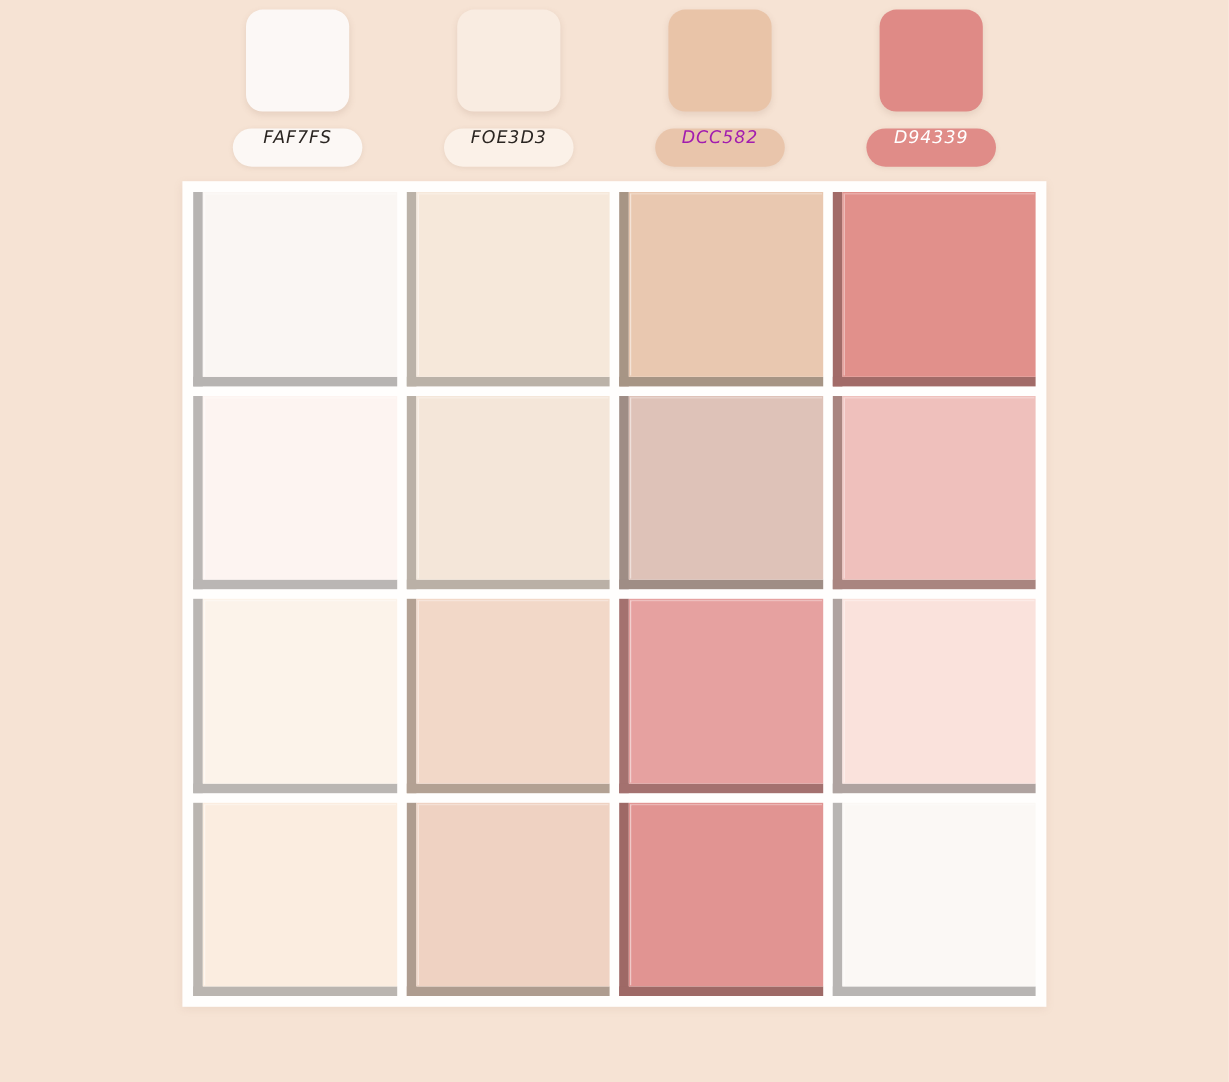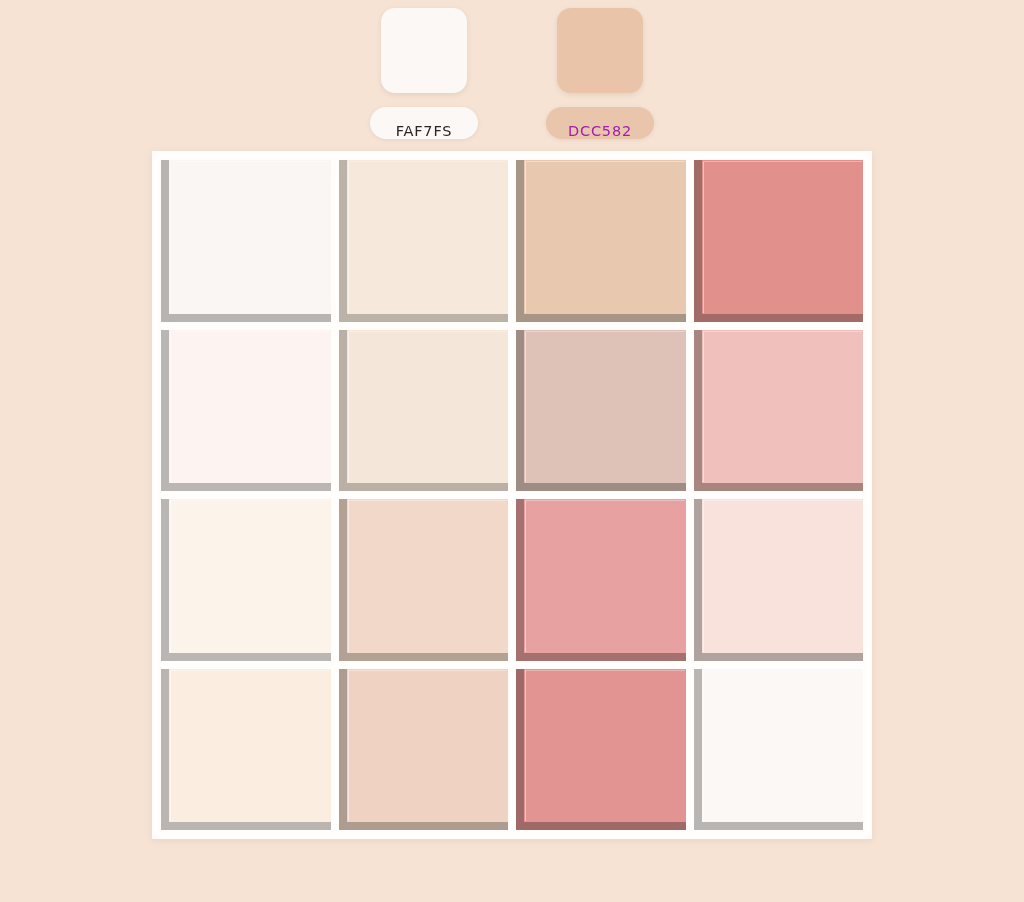--- a/index.html
+++ b/index.html
@@ -41,29 +41,30 @@
     height: 85px;
     border-radius: 14px;
     box-shadow: 0 2px 5px rgba(150, 110, 95, 0.16);
   }
   .swatch-pill {
     margin-top: 14px;
     min-width: 108px;
     height: 32px;
     border-radius: 16px;
     display: flex;
-    align-items: flex-end;
+    align-items: flex-start;
     justify-content: center;
     font-size: 14.5px;
     letter-spacing: 0.8px;
     font-weight: 500;
     box-shadow: 0 1px 4px rgba(150, 110, 95, 0.14);
     box-sizing: border-box;
     padding: 0 14px;
     white-space: nowrap;
+    font-style: italic;
   }
 
   
   #palette-grid-panel {
     position: absolute;
     left: 152px;
     top: 151px;
     width: 720px;
     height: 688px;
     background: #fffefd;
@@ -119,28 +120,40 @@
 
 <div id="swatch-strip">
 
   <div class="swatch-col">
     <div class="swatch-chip" style="background: rgb(252, 248, 246);"></div>
     <div class="swatch-pill" style="background: rgb(252, 248, 245); color: rgb(43, 38, 34);">
       <span>FAF7FS</span>
     </div>
   </div>
 
+  <div class="swatch-col">
+    <div class="swatch-chip" style="background: rgb(249, 236, 225);"></div>
+    <div class="swatch-pill" style="background: rgb(251, 241, 232); color: rgb(43, 38, 34);">
+      <span>FOE3D3</span>
+    </div>
+  </div>
 
   <div class="swatch-col">
     <div class="swatch-chip" style="background: rgb(233, 196, 168);"></div>
     <div class="swatch-pill" style="background: rgb(233, 197, 171); color: #a21caf;">
       <span>DCC582</span>
     </div>
   </div>
 
+  <div class="swatch-col">
+    <div class="swatch-chip" style="background: rgb(223, 138, 134);"></div>
+    <div class="swatch-pill" style="background: rgb(224, 140, 136); color: rgb(255, 255, 255);">
+      <span>D94339</span>
+    </div>
+  </div>
 
 </div>
 
 <div id="palette-grid-panel" style="background: rgb(255, 254, 253);">
   <div id="palette-grid">
       <div class="tile">
         <div class="tile-shadow-left" style="background: rgb(183, 180, 178);"></div>
         <div class="tile-shadow-bottom" style="background: rgb(183, 180, 178);"></div>
         <div class="tile-face" style="background: rgb(250, 246, 243);">
           <div class="tile-inner-line"></div>

